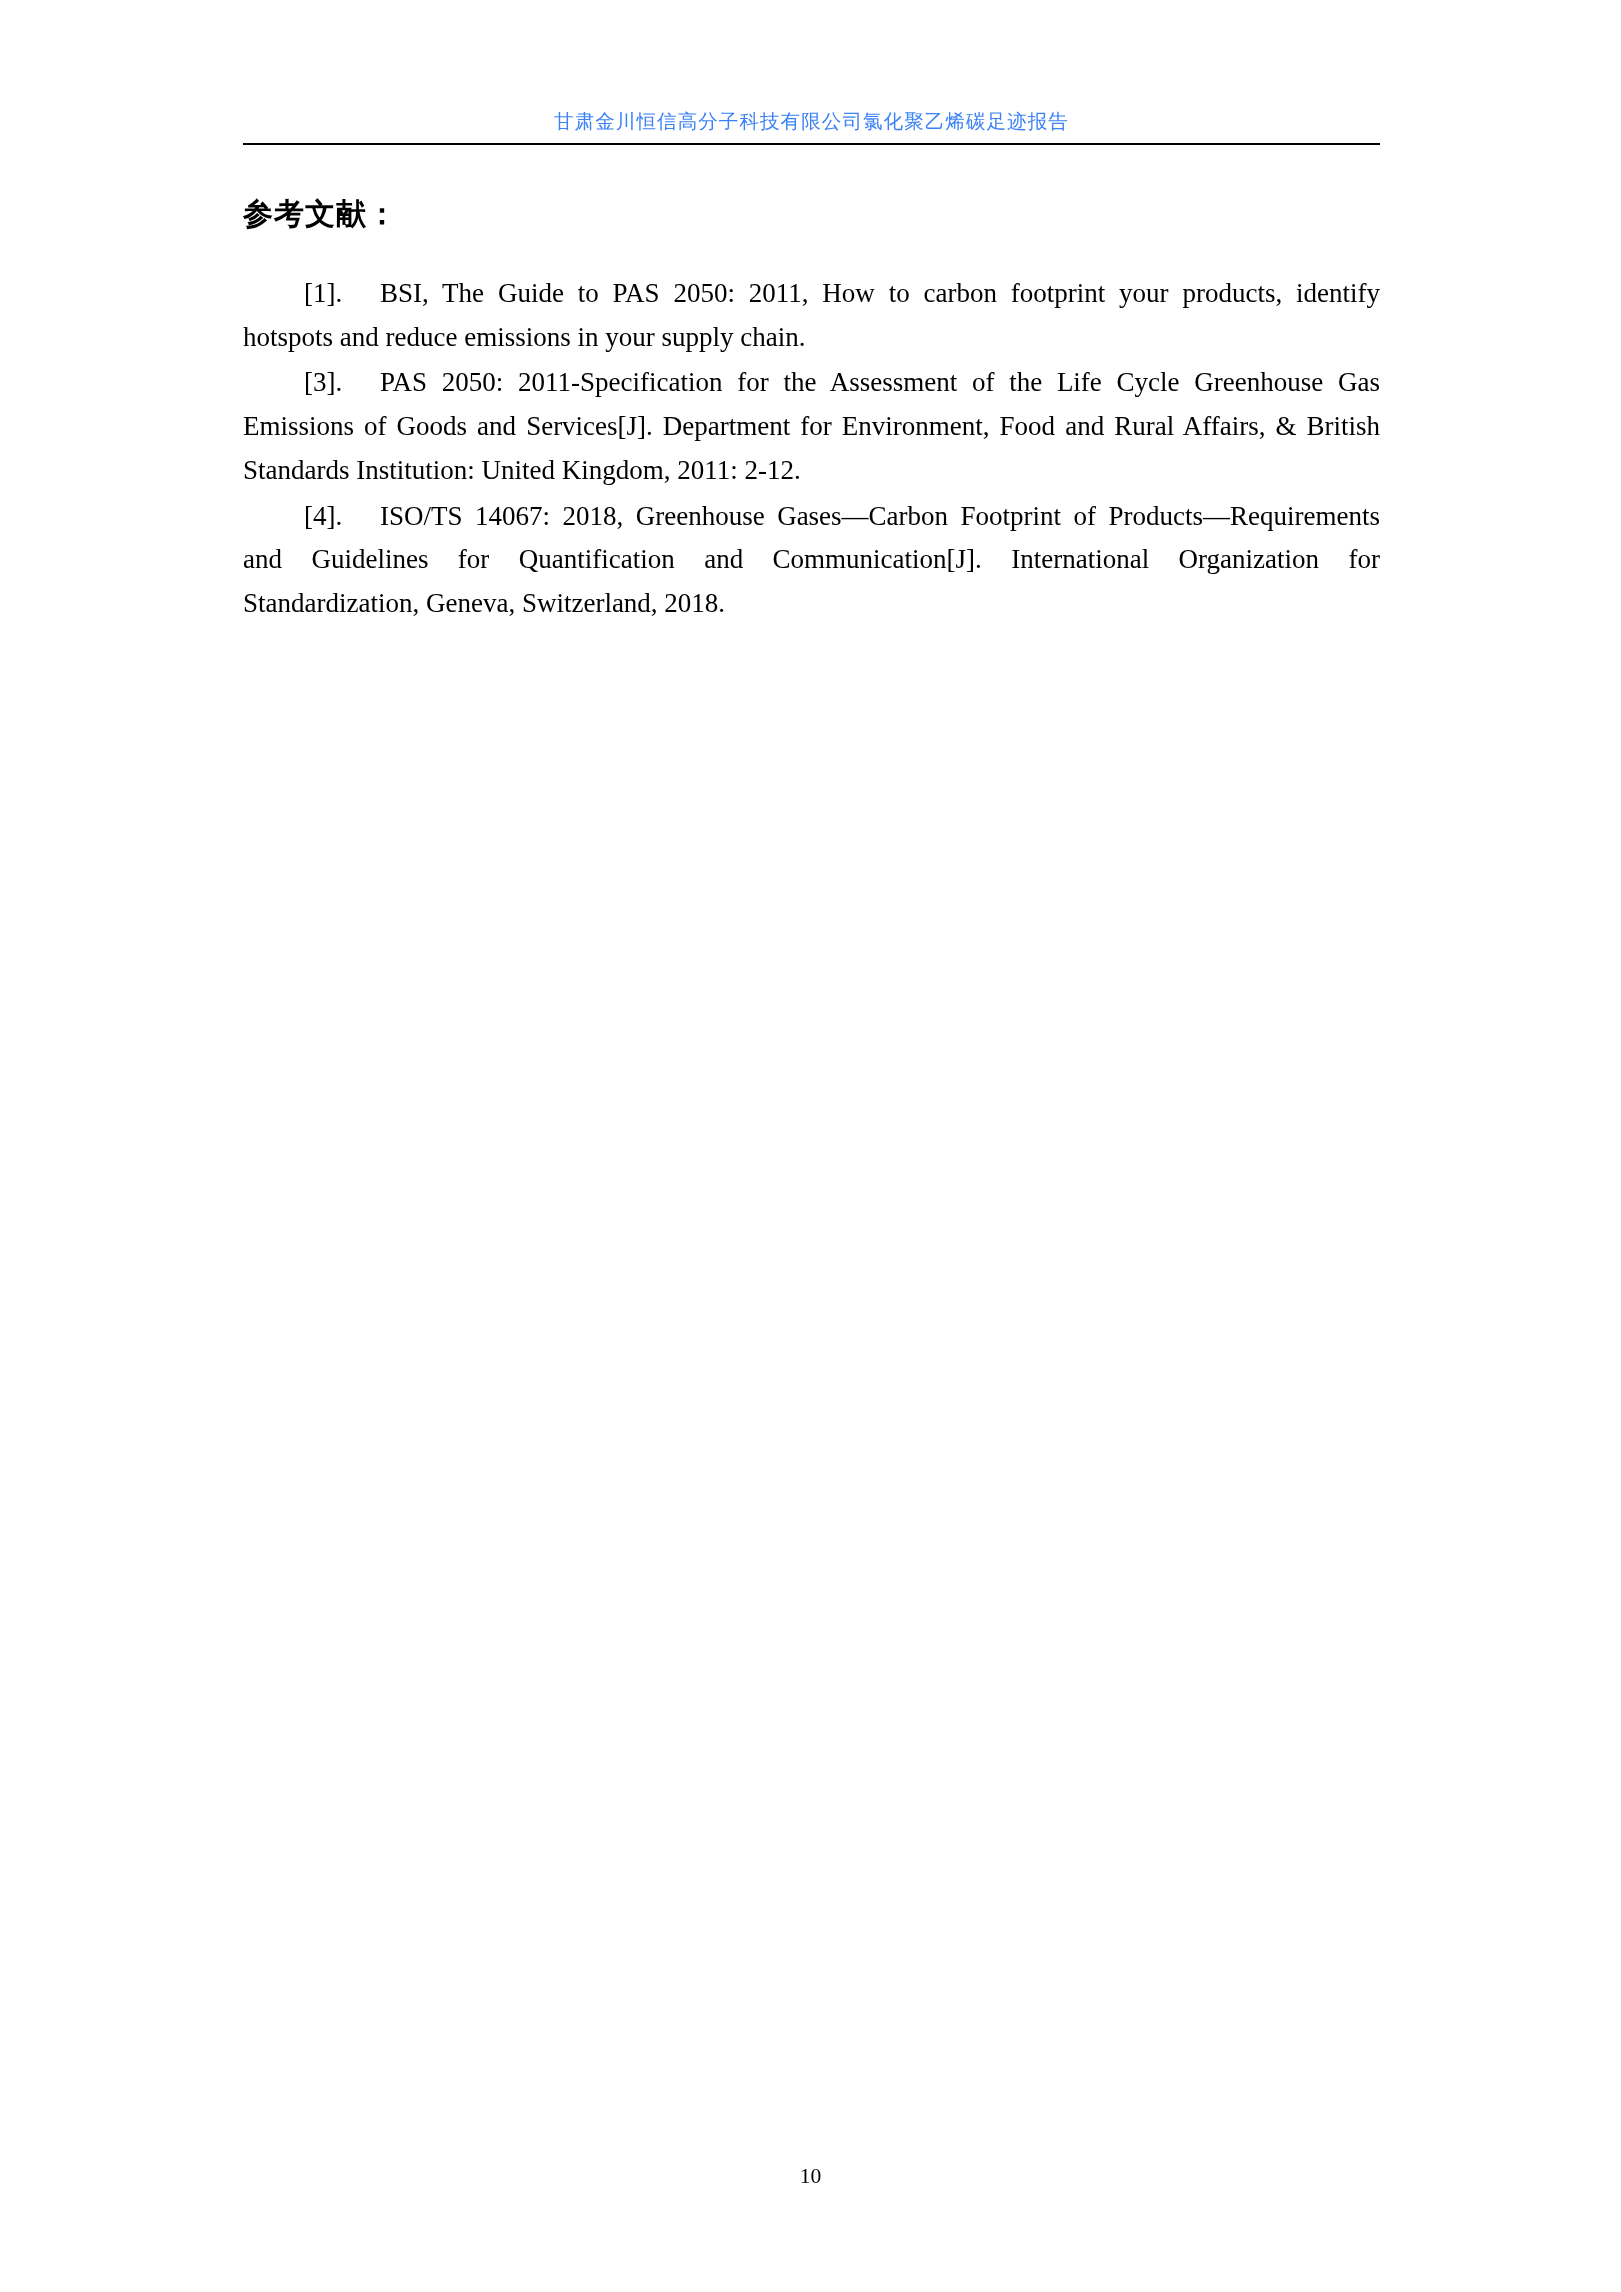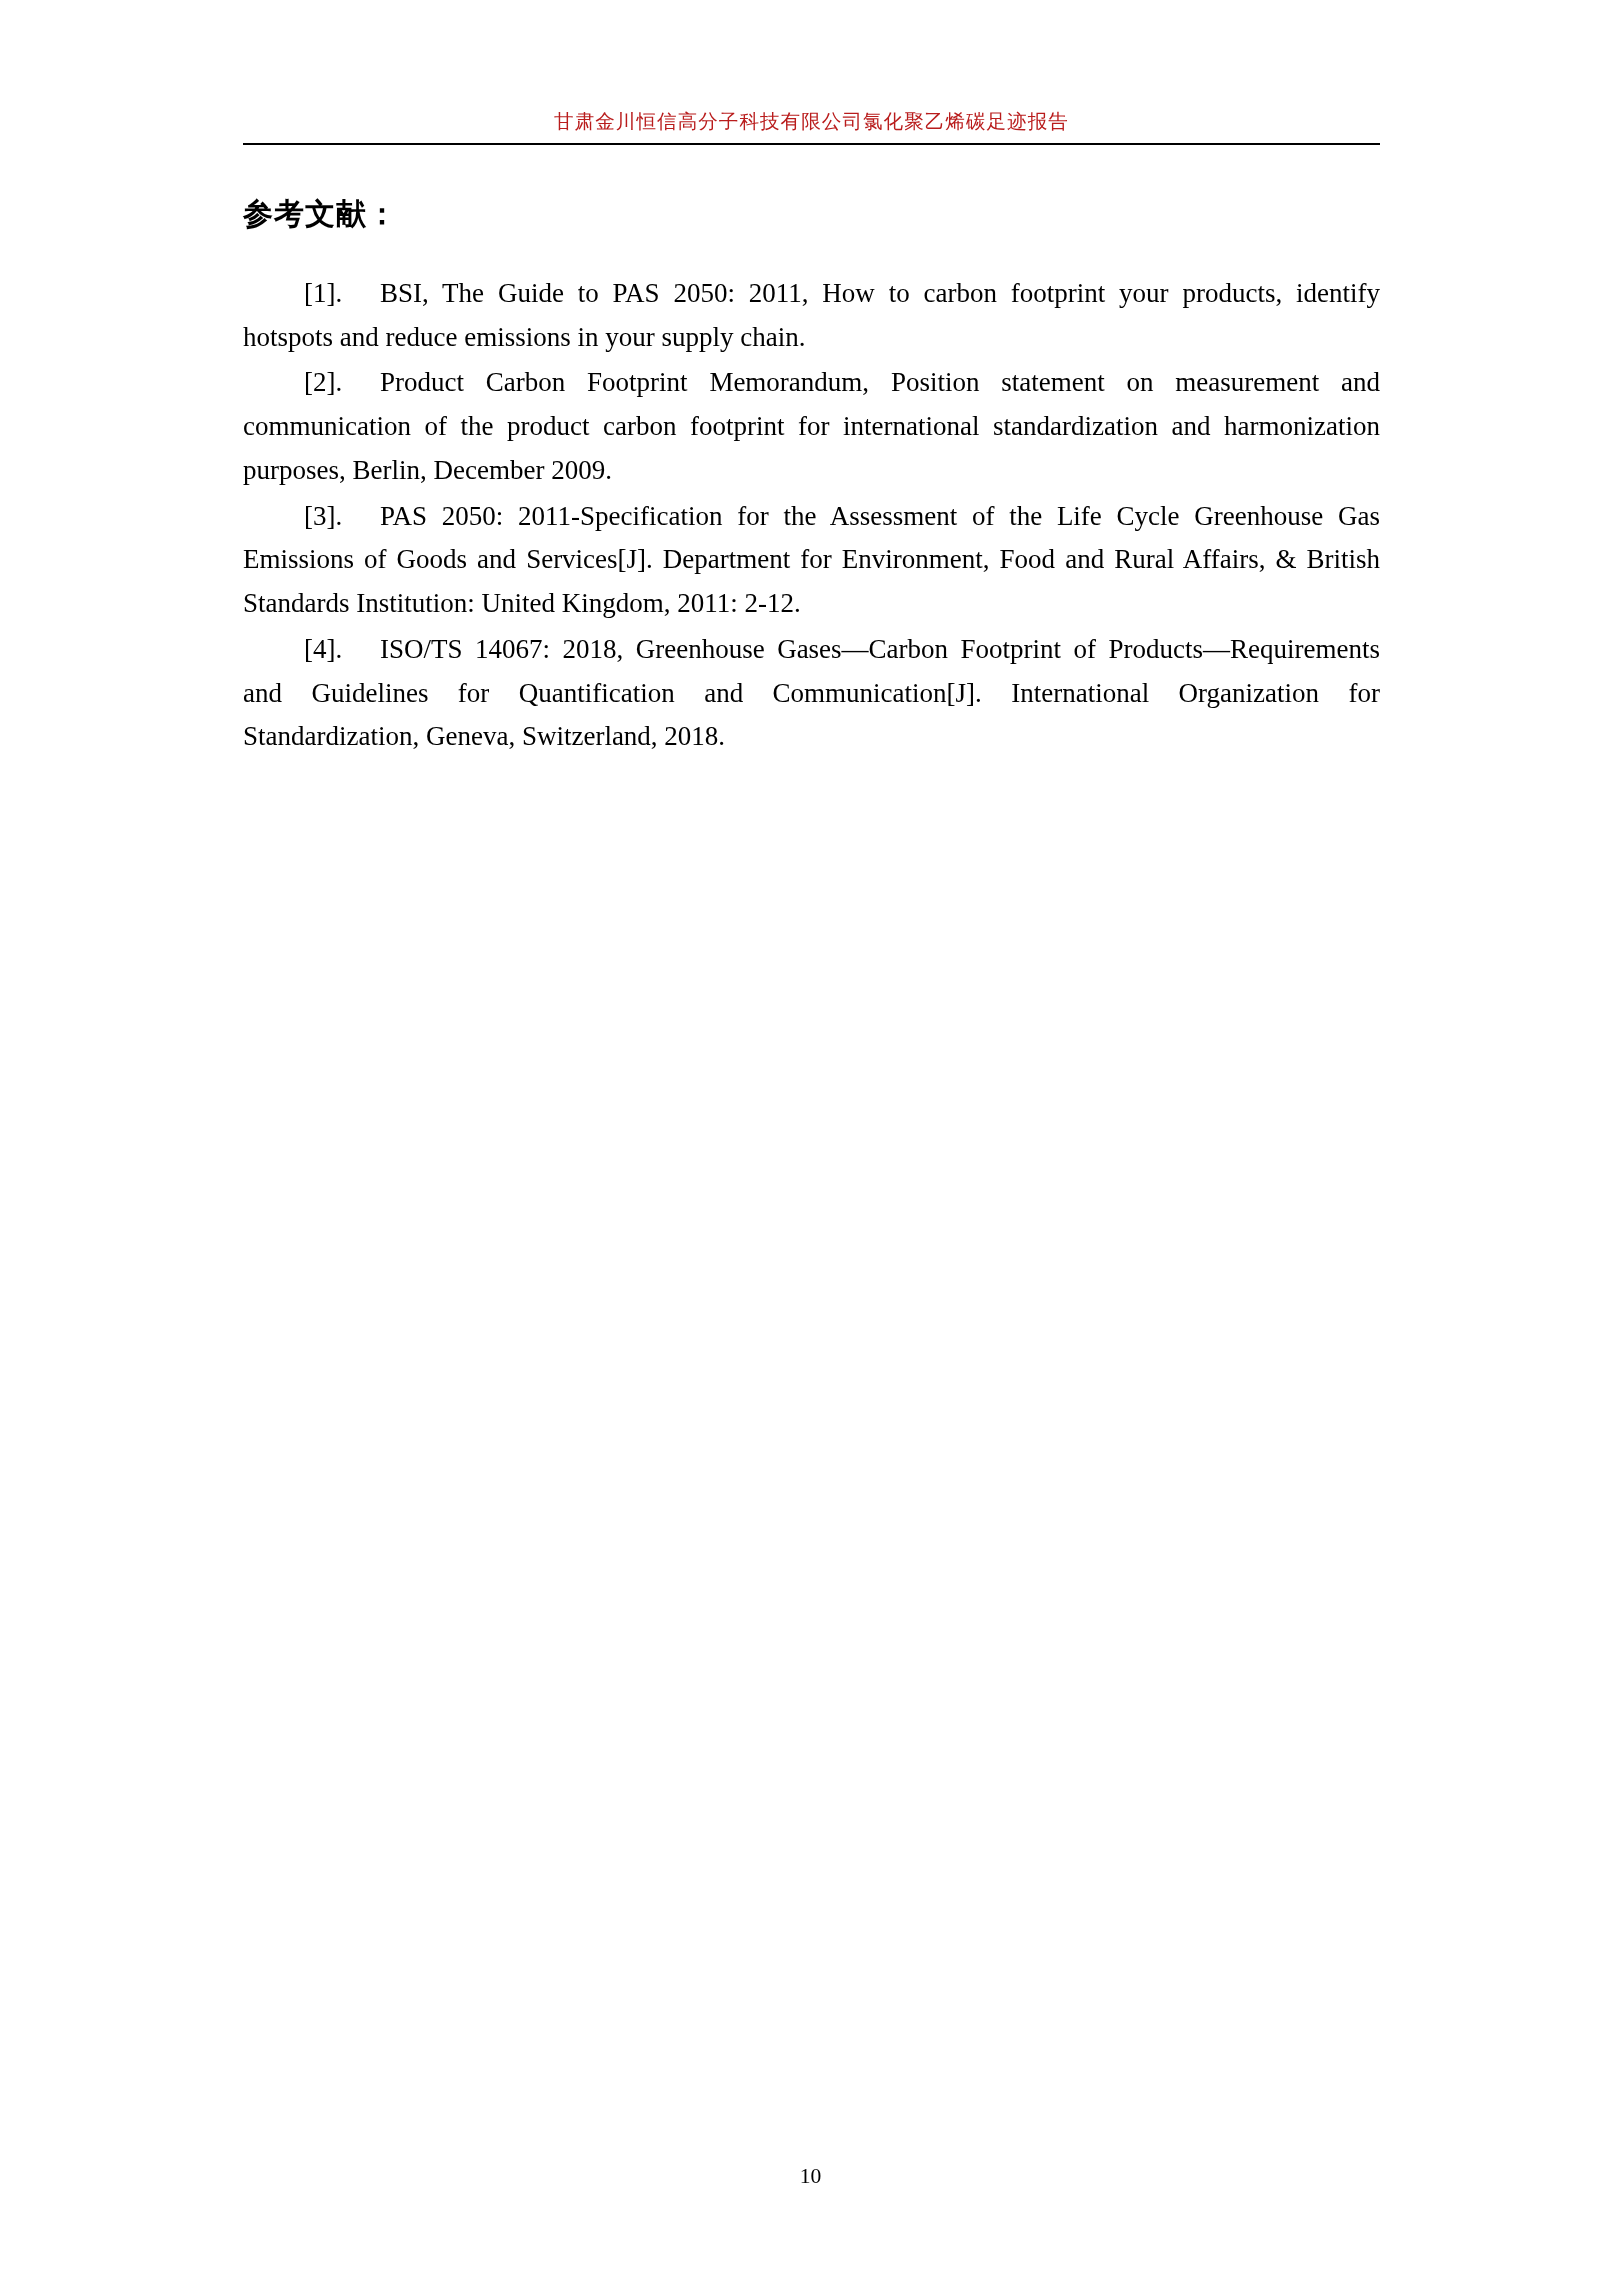--- a/index.html
+++ b/index.html
@@ -19,21 +19,21 @@
   }
   .header {
     position: absolute;
     top: 110px;
     left: 243px;
     width: 1137px;
     text-align: center;
     font-family: "DejaVu Sans", sans-serif;
     font-size: 19.6px;
     letter-spacing: 1px;
-    color: #b91c1c;
+    color: #3b82f6;
     line-height: 1.2;
   }
   .header-rule {
     position: absolute;
     top: 143px;
     left: 243px;
     width: 1137px;
     height: 0;
     border-top: 2.9px solid #000;
   }
@@ -99,23 +99,20 @@
   <div class="content">
 
     <h1 class="section-title">参考文献：</h1>
 
     <ul class="ref-list">
 
       <li class="ref-item">
         <span class="ref-num">[1].</span><span class="ref-text">BSI, The Guide to PAS 2050: 2011, How to carbon footprint your products, identify hotspots and reduce emissions in your supply chain.</span>
       </li>
 
-      <li class="ref-item">
-        <span class="ref-num">[2].</span><span class="ref-text">Product Carbon Footprint Memorandum, Position statement on measurement and communication of the product carbon footprint for international standardization and harmonization purposes, Berlin, December 2009.</span>
-      </li>
 
       <li class="ref-item">
         <span class="ref-num">[3].</span><span class="ref-text">PAS 2050: 2011-Specification for the Assessment of the Life Cycle Greenhouse Gas Emissions of Goods and Services[J]. Department for Environment, Food and Rural Affairs, &amp; British Standards Institution: United Kingdom, 2011: 2-12.</span>
       </li>
 
       <li class="ref-item">
         <span class="ref-num">[4].</span><span class="ref-text">ISO/TS 14067: 2018, Greenhouse Gases—Carbon Footprint of Products—Requirements and Guidelines for Quantification and Communication[J]. International Organization for Standardization, Geneva, Switzerland, 2018.</span>
       </li>
 
 

